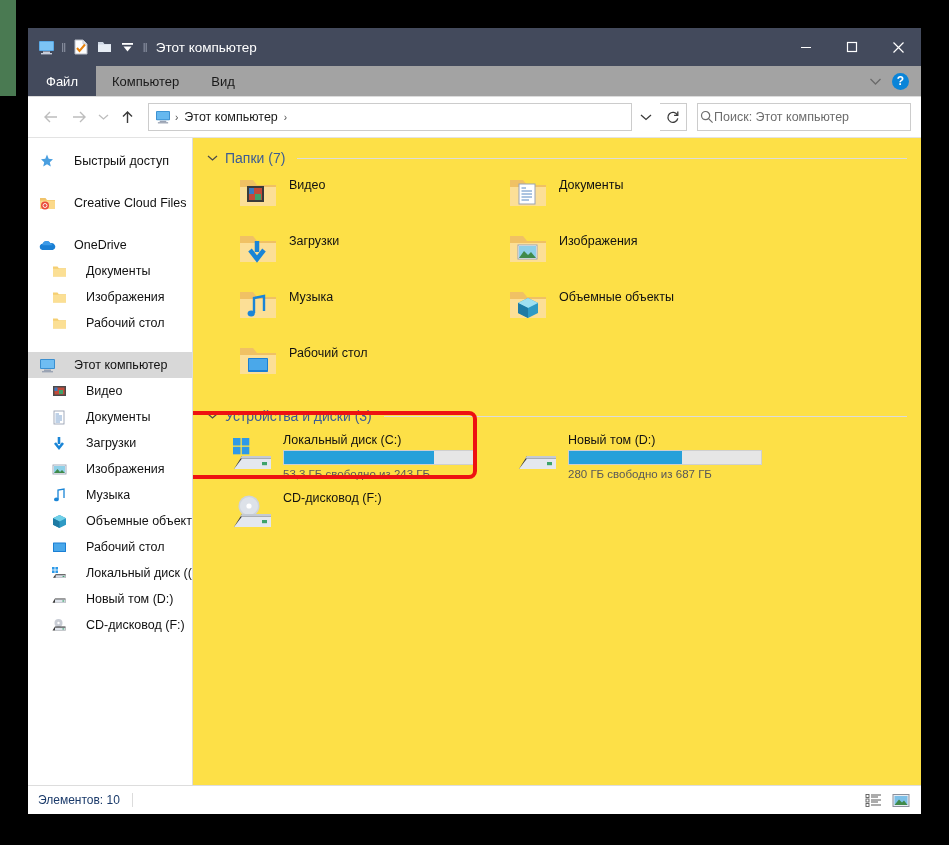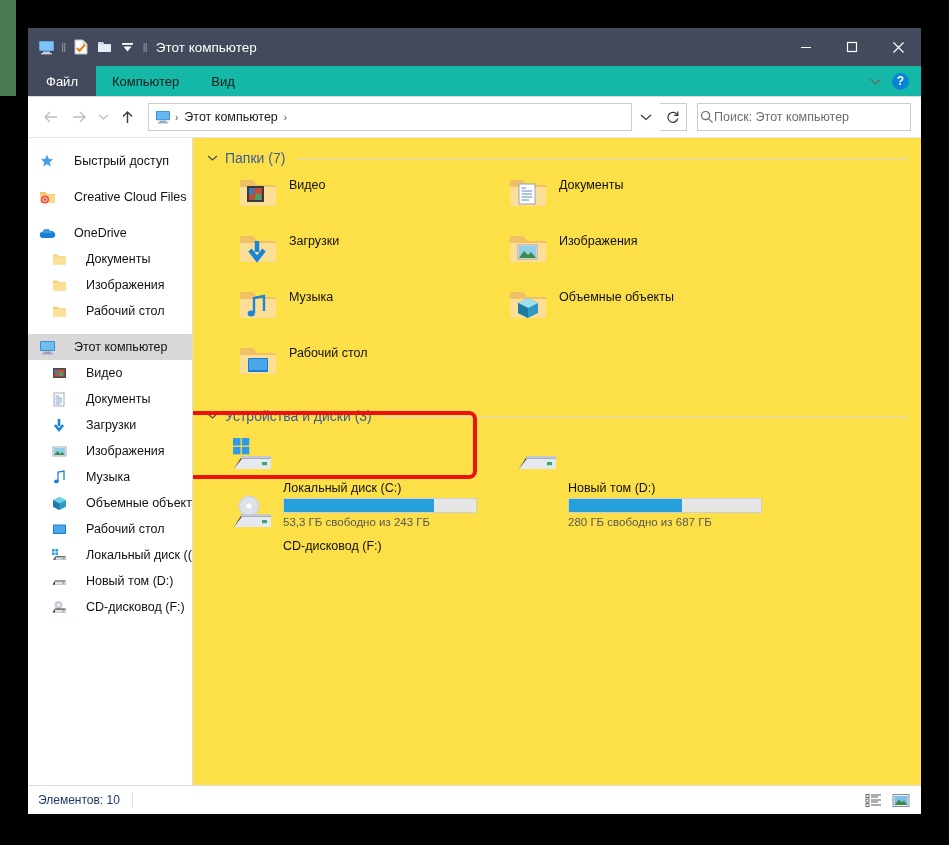--- a/index.html
+++ b/index.html
@@ -71,21 +71,21 @@
   }
   .win-btn {
     width: 46px; height: 38px;
     display: flex; align-items: center; justify-content: center;
     color: #ffffff;
   }
 
   
   .ribbon {
     height: 30px;
-    background: #14b8a6;
+    background: #a3a3a3;
     display: flex;
     align-items: stretch;
     flex: 0 0 auto;
     border-bottom: 1px solid #dcdcdc;
     position: relative;
   }
   .tab-file {
     background: #434a5c;
     color: #ffffff;
     font-size: 13px;
@@ -205,21 +205,21 @@
     display: flex;
     align-items: center;
     gap: 18px;
     padding-left: 10px;
     font-size: 12.5px;
     color: #111111;
     white-space: nowrap;
   }
   .nav-item.lvl1 { padding-left: 22px; }
   .nav-item.selected { background: #d8d8d8; }
-  .nav-item.gap { margin-top: 10px; }
+  .nav-item.gap { margin-top: 16px; }
   .nav-ico {
     width: 18px; height: 18px;
     flex: 0 0 18px;
     display: flex; align-items: center; justify-content: center;
   }
   .nav-label { overflow: hidden; }
 
   .content {
     flex: 1 1 auto;
     background: #fde047;
@@ -278,21 +278,21 @@
   }
   .drive-tile {
     display: flex;
     align-items: flex-start;
     gap: 8px;
     height: 58px;
     padding-left: 22px;
   }
   .drive-ico { width: 46px; height: 42px; flex: 0 0 46px; margin-top: 4px; }
   .drive-info { display: flex; flex-direction: column; gap: 3px; padding-top: 1px; }
-  .drive-name { font-size: 12.5px; color: #111111; white-space: nowrap; margin-top: 48px; }
+  .drive-name { font-size: 12.5px; color: #111111; white-space: nowrap; }
   .bar-track {
     width: 194px; height: 15px;
     background: #e6e6e6;
     border: 1px solid #cfcfcf;
     box-sizing: border-box;
   }
   .bar-fill { height: 100%; background: #26a0da; }
   .drive-sub { font-size: 11.5px; color: #585858; white-space: nowrap; }
 
   .highlight-box {

